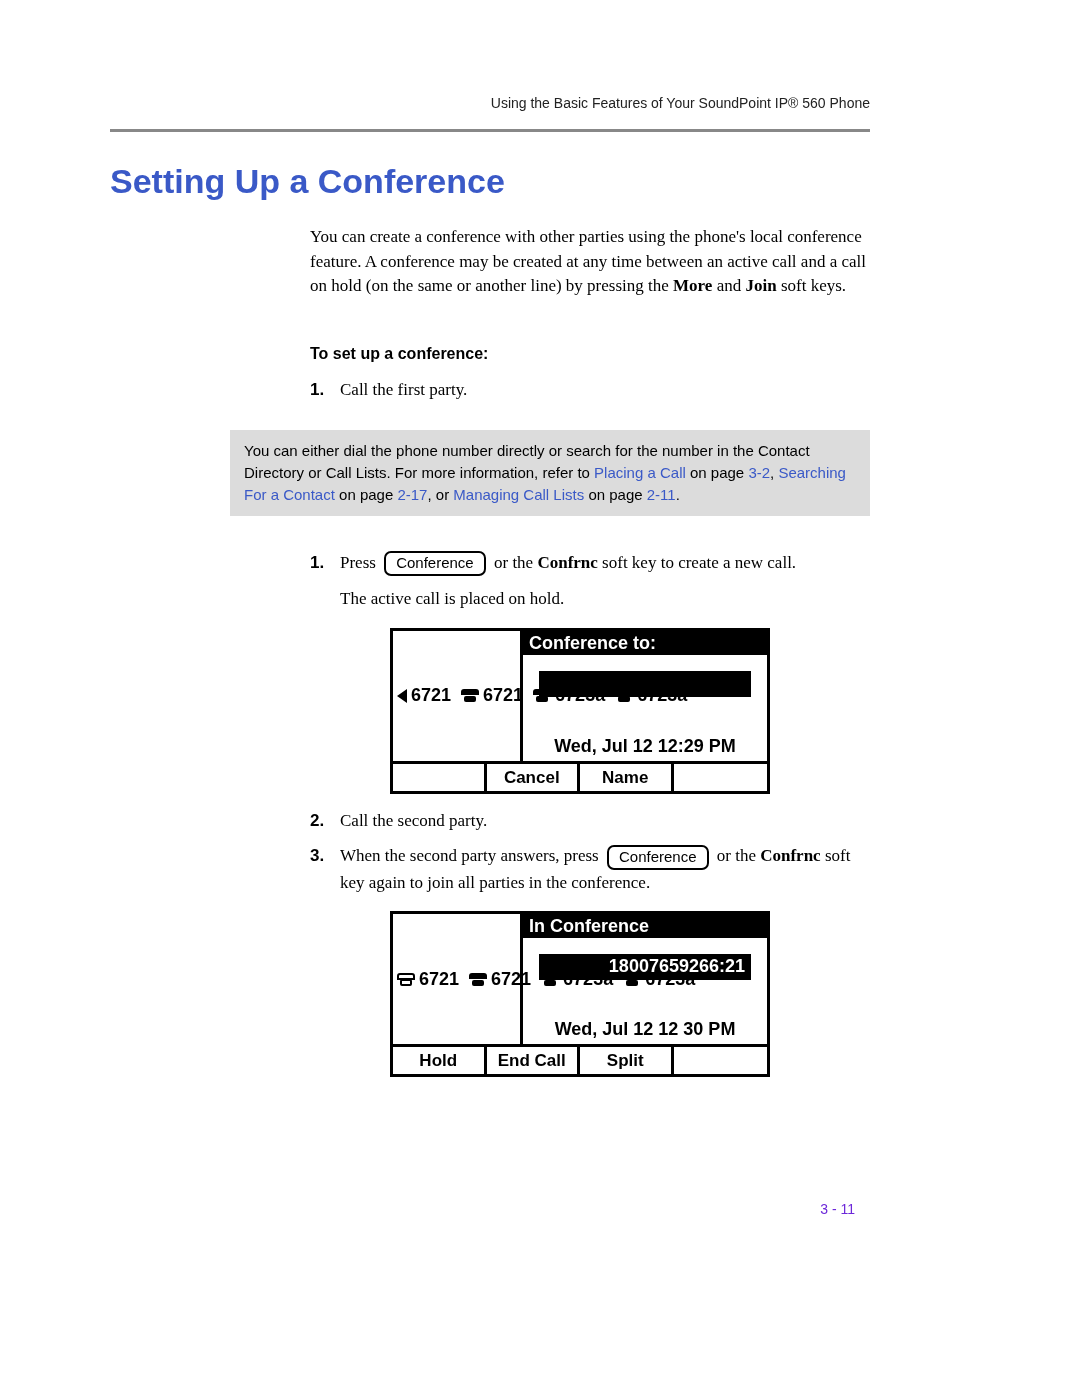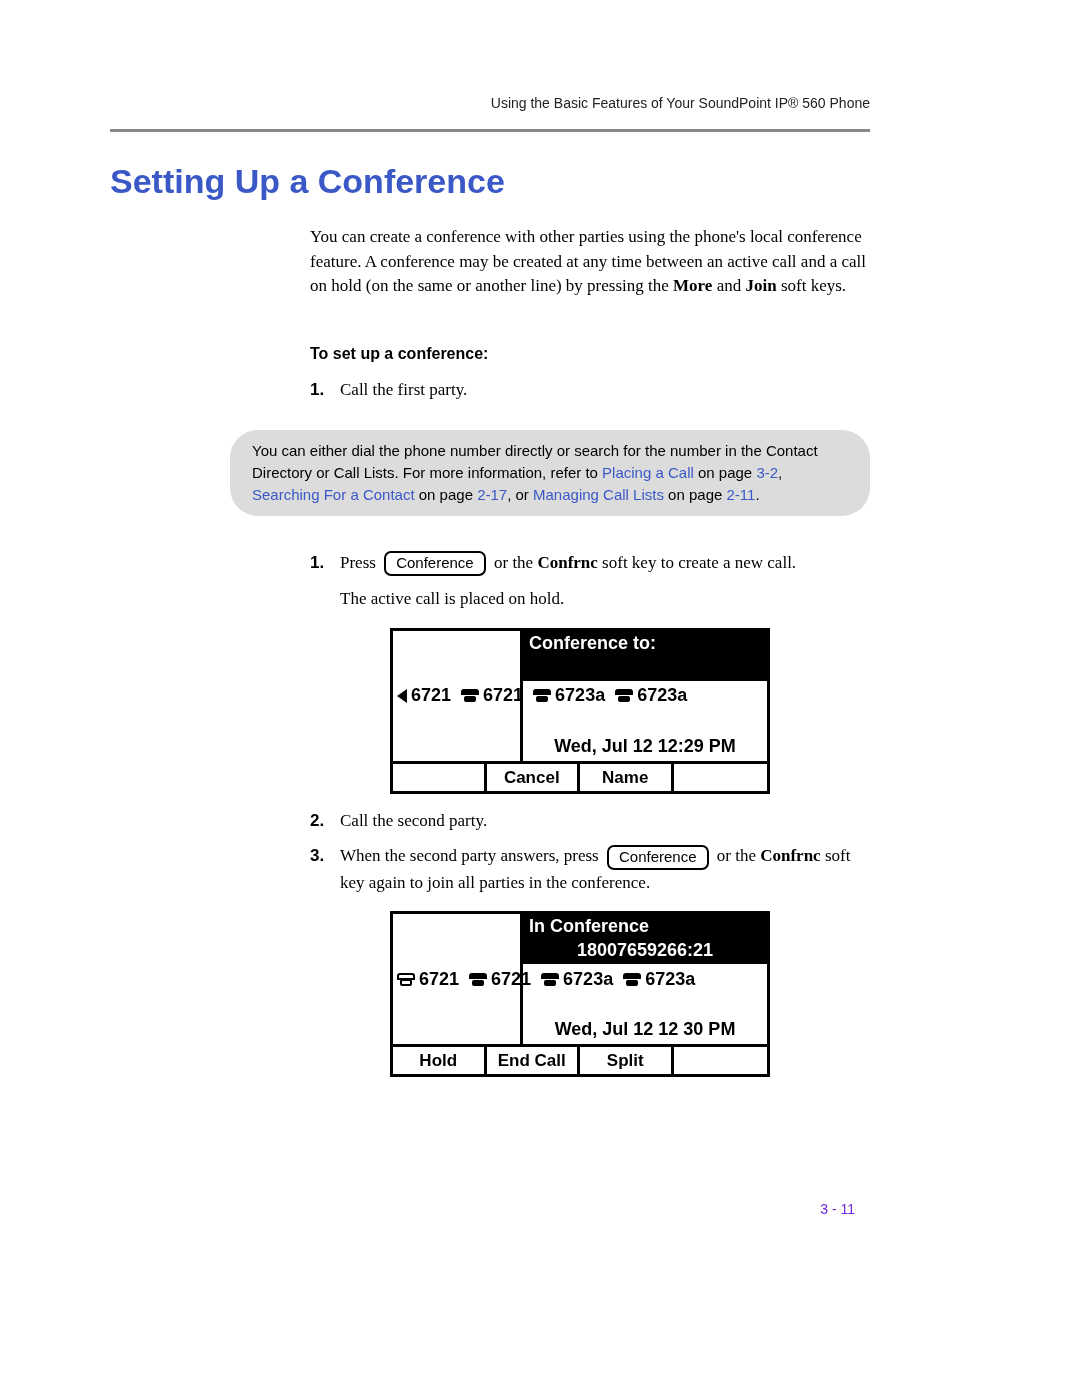--- a/index.html
+++ b/index.html
@@ -75,26 +75,25 @@
   .note-label {
     font-family: Georgia, serif;
     font-weight: 700;
     color: #3a59c7;
     width: 80px;
     font-size: 17px;
     padding-top: 8px;
   }
   .note-body {
     background: #dcdcdc;
-    padding: 10px 22px;
+    padding: 10px 14px;
     font-family: Arial, sans-serif;
     font-size: 15px;
     line-height: 1.45;
     flex: 1;
-    border-radius: 28px;
   }
   .link { color: #3a59c7; }
   .key-button {
     display: inline-block;
     border: 2px solid #000;
     border-radius: 7px;
     padding: 0 10px 1px 10px;
     font-family: Arial, sans-serif;
     font-weight: 400;
     font-size: 15px;
@@ -174,23 +173,23 @@
   .ps-title {
     background: #000;
     color: #fff;
     padding: 2px 6px;
     height: 24px;
   }
   .ps-editbox {
     background: #000;
     color: #fff;
     height: 26px;
-    margin: 0;
-    display: flex;
-    justify-content: center;
+    margin: 16px;
+    display: flex;
+    justify-content: flex-end;
     padding: 2px 6px;
   }
   .ps-time {
     text-align: center;
     position: absolute;
     bottom: 4px;
     width: 100%;
     font-size: 18px;
   }
   .ps-softkeys {

